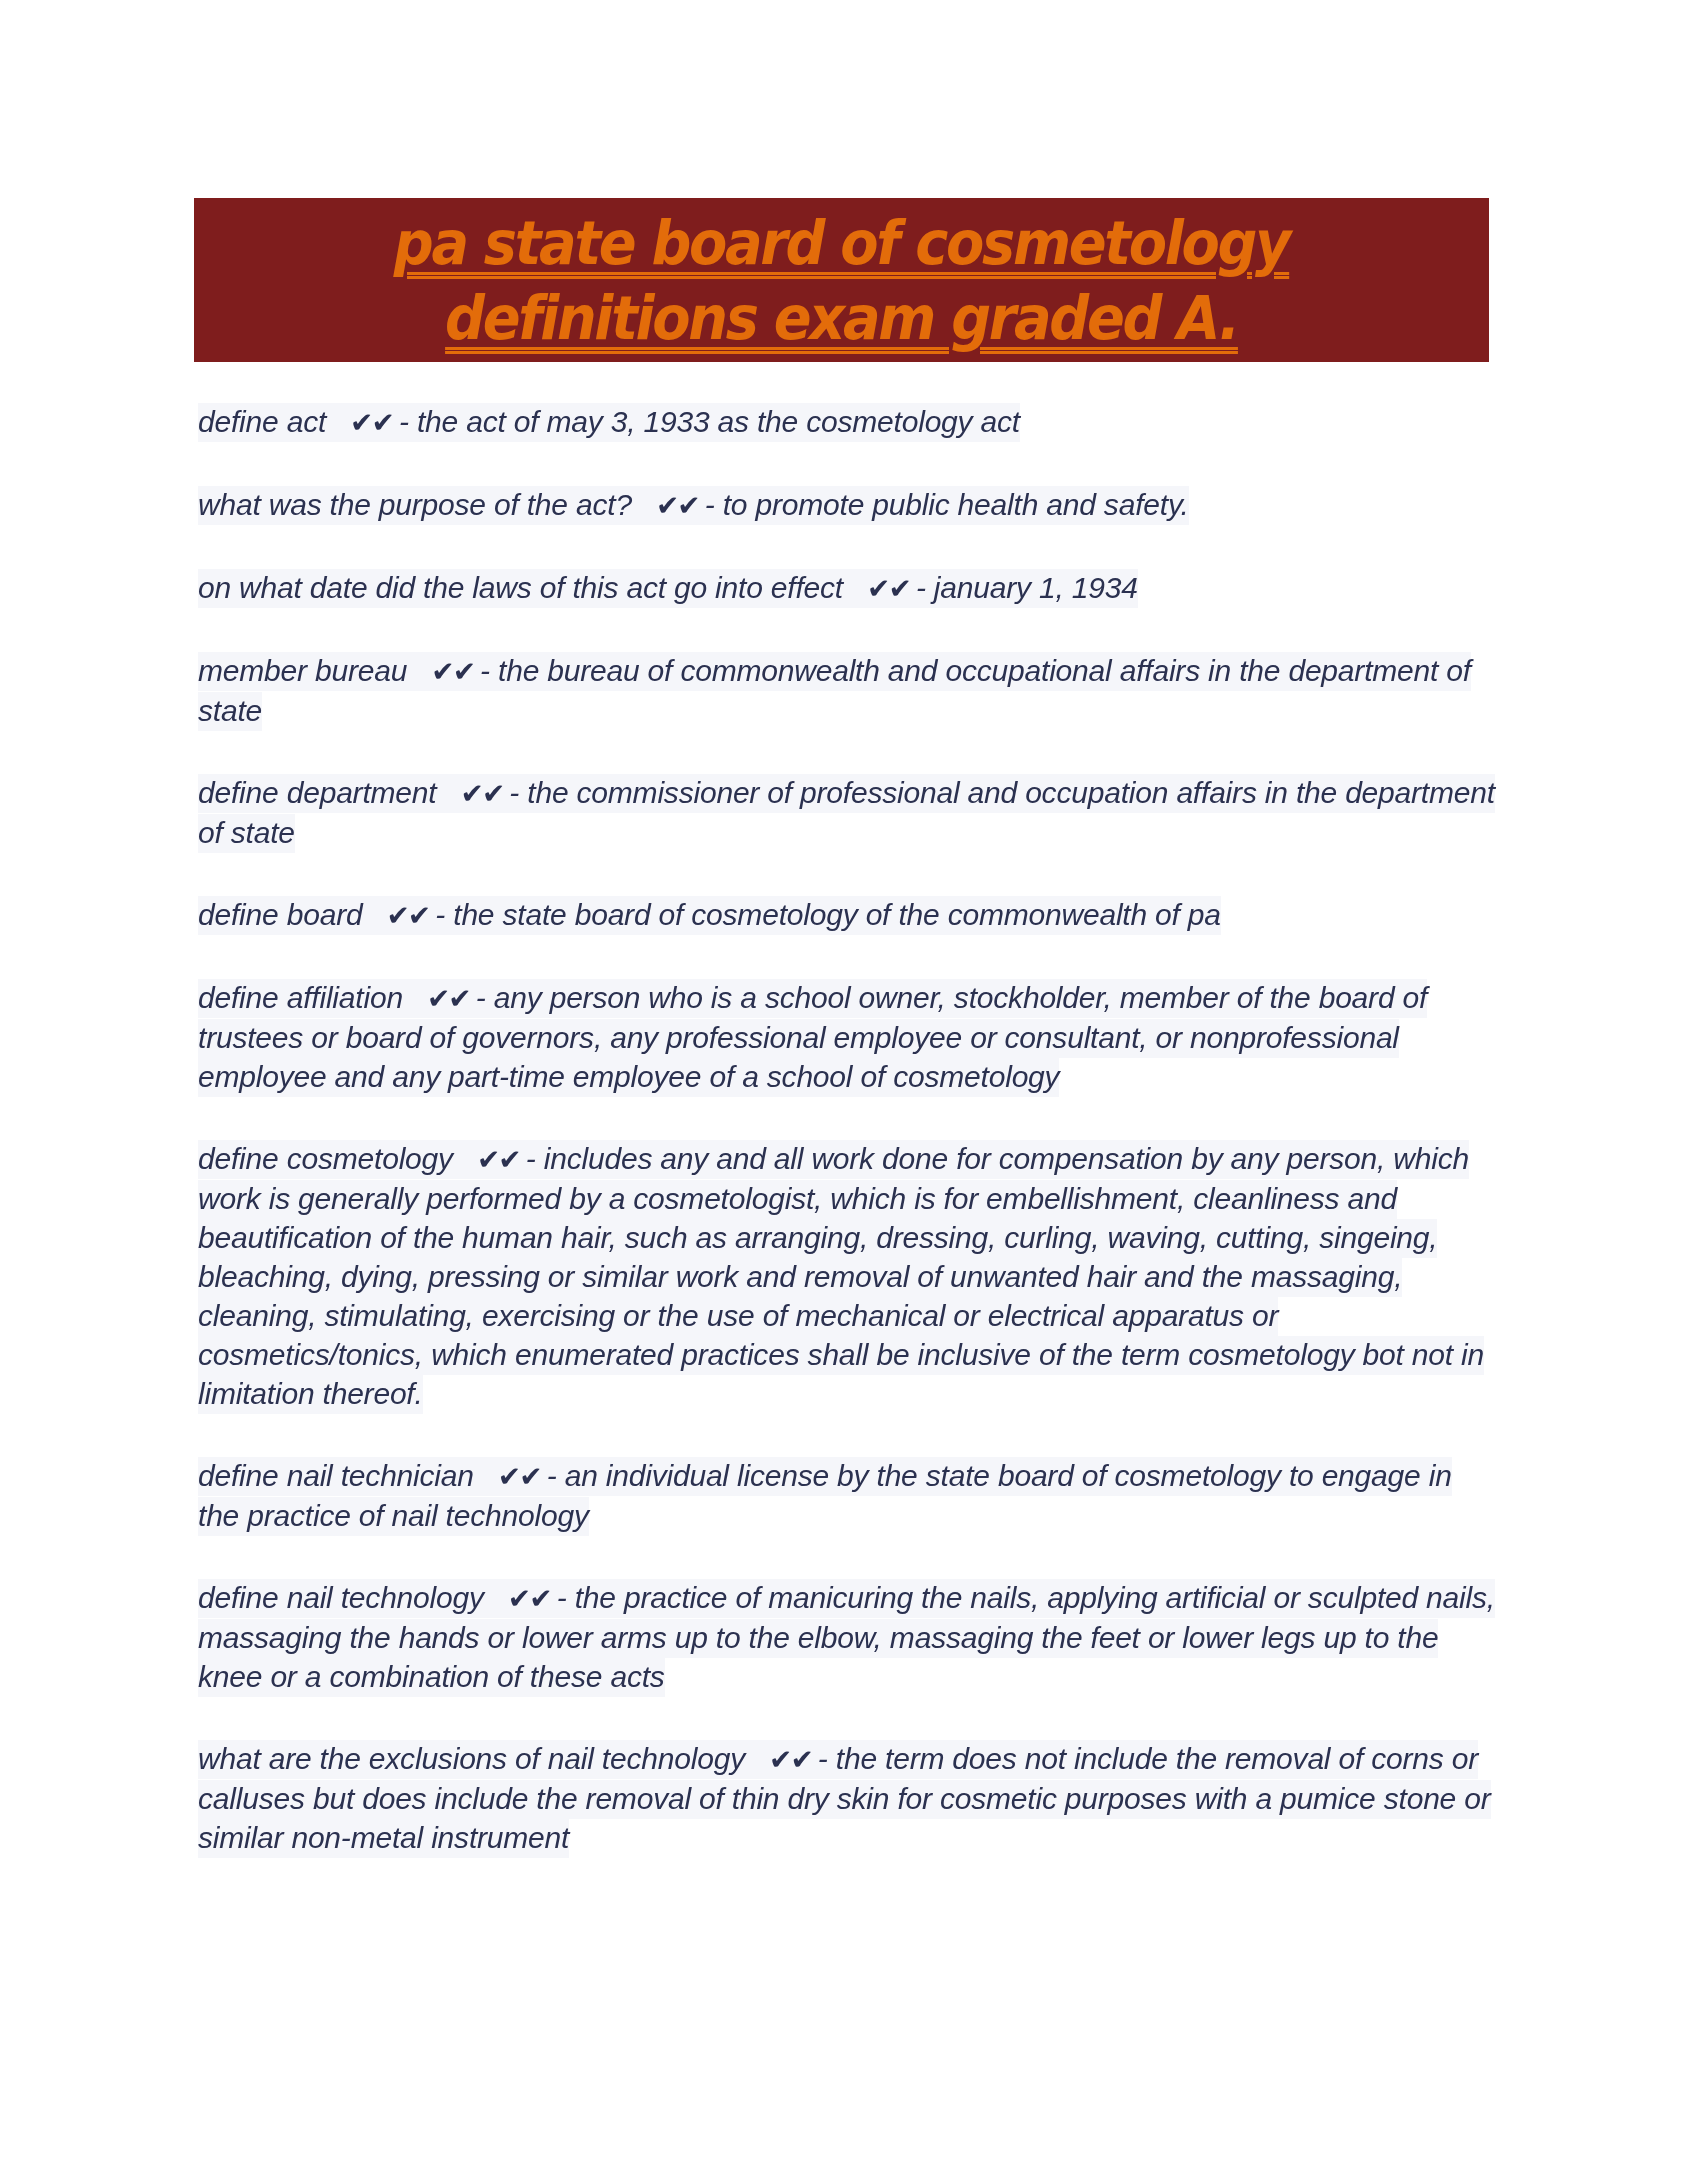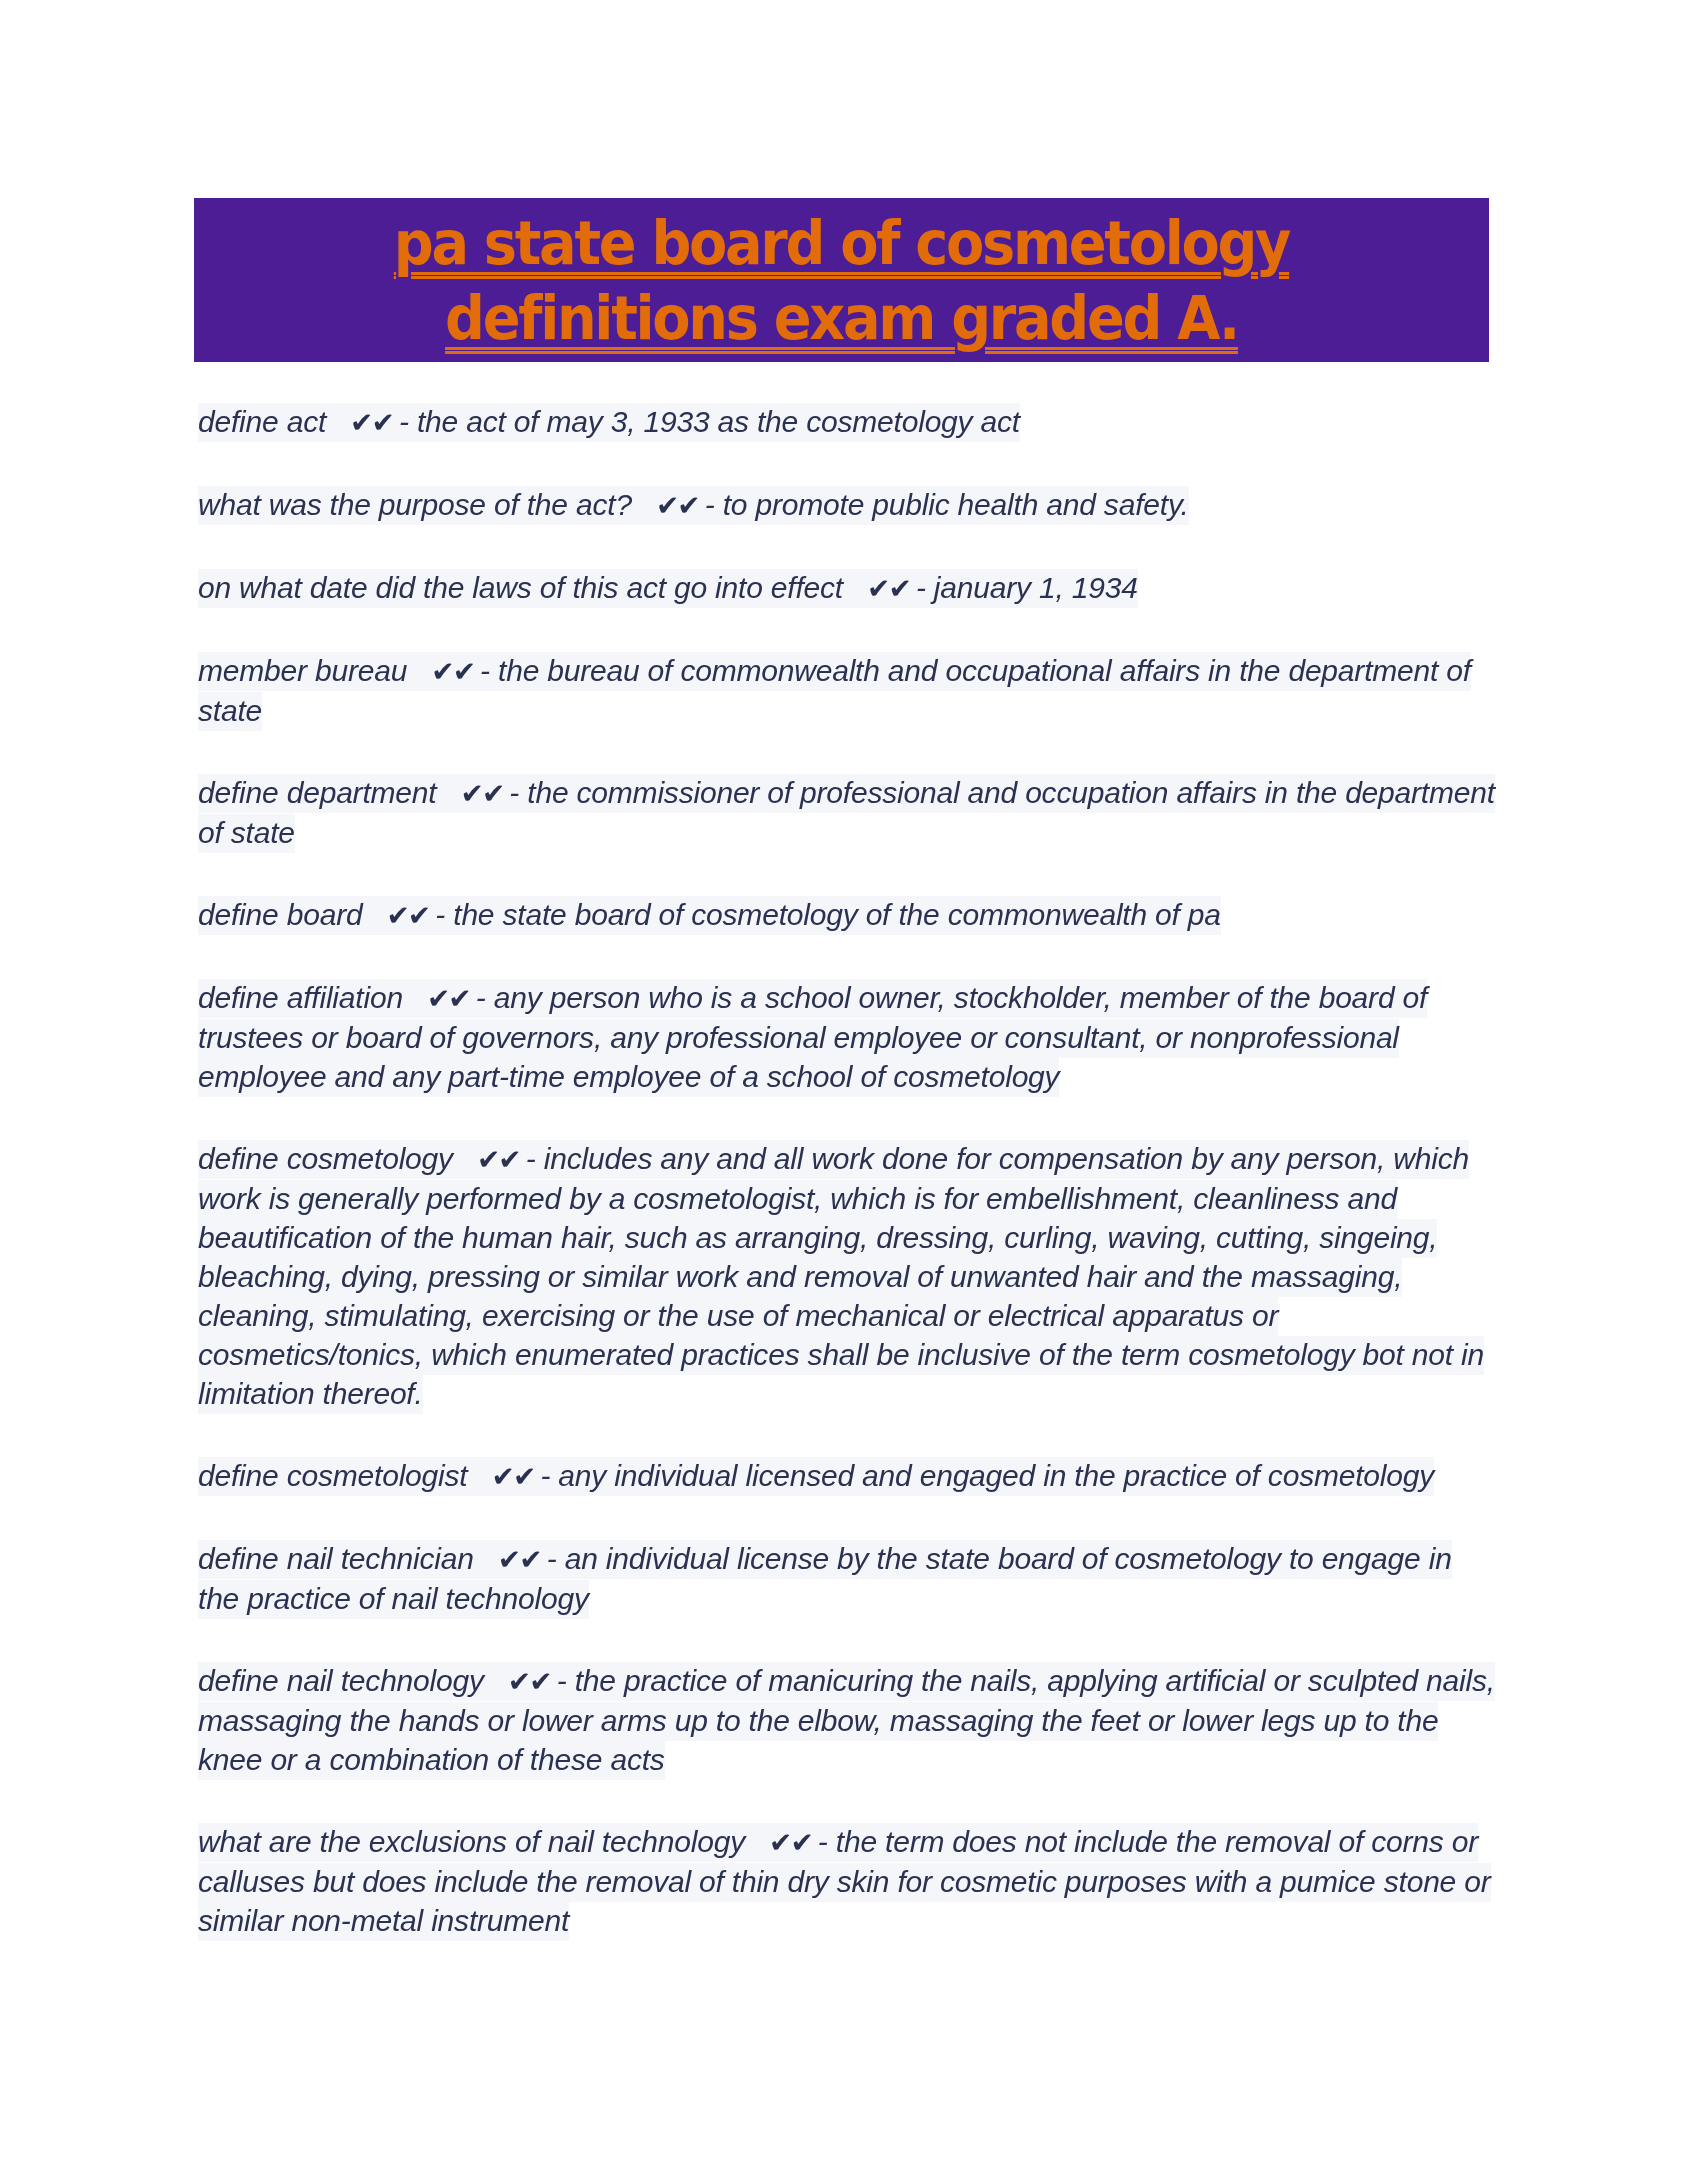--- a/index.html
+++ b/index.html
@@ -20,22 +20,23 @@
     width: 1683px;
     height: 2178px;
     background: #ffffff;
   }
   .title-box {
     position: absolute;
     left: 194px;
     top: 198px;
     width: 1295px;
     height: 164px;
-    background: #4c1d95;
+    background: #7f1d1d;
     text-align: center;
+    font-style: italic;
   }
   .title {
     margin: 0;
     padding-top: 8px;
     font-family: "DejaVu Sans", sans-serif;
     font-weight: bold;
     font-size: 60px;
     line-height: 75px;
     letter-spacing: -2.5px;
     color: #e36c0a;
@@ -100,21 +101,20 @@
     <p class="qa"><span class="hl"><span>member bureau</span><span class="check">✔✔</span><span>- the bureau of commonwealth and occupational affairs in the department of state</span></span></p>
 
     <p class="qa"><span class="hl"><span>define department</span><span class="check">✔✔</span><span>- the commissioner of professional and occupation affairs in the department of state</span></span></p>
 
     <p class="qa"><span class="hl"><span>define board</span><span class="check">✔✔</span><span>- the state board of cosmetology of the commonwealth of pa</span></span></p>
 
     <p class="qa"><span class="hl"><span>define affiliation</span><span class="check">✔✔</span><span>- any person who is a school owner, stockholder, member of the board of trustees or board of governors, any professional employee or consultant, or nonprofessional employee and any part-time employee of a school of cosmetology</span></span></p>
 
     <p class="qa"><span class="hl"><span>define cosmetology</span><span class="check">✔✔</span><span>- includes any and all work done for compensation by any person, which work is generally performed by a cosmetologist, which is for embellishment, cleanliness and beautification of the human hair, such as arranging, dressing, curling, waving, cutting, singeing, bleaching, dying, pressing or similar work and removal of unwanted hair and the massaging, cleaning, stimulating, exercising or the use of mechanical or electrical apparatus or cosmetics/tonics, which enumerated practices shall be inclusive of the term cosmetology bot not in limitation thereof.</span></span></p>
 
-    <p class="qa"><span class="hl"><span>define cosmetologist</span><span class="check">✔✔</span><span>- any individual licensed and engaged in the practice of cosmetology</span></span></p>
 
     <p class="qa"><span class="hl"><span>define nail technician</span><span class="check">✔✔</span><span>- an individual license by the state board of cosmetology to engage in the practice of nail technology</span></span></p>
 
     <p class="qa"><span class="hl"><span>define nail technology</span><span class="check">✔✔</span><span>- the practice of manicuring the nails, applying artificial or sculpted nails, massaging the hands or lower arms up to the elbow, massaging the feet or lower legs up to the knee or a combination of these acts</span></span></p>
 
     <p class="qa"><span class="hl"><span>what are the exclusions of nail technology</span><span class="check">✔✔</span><span>- the term does not include the removal of corns or calluses but does include the removal of thin dry skin for cosmetic purposes with a pumice stone or similar non-metal instrument</span></span></p>
 
   </div>
 </div>
 

